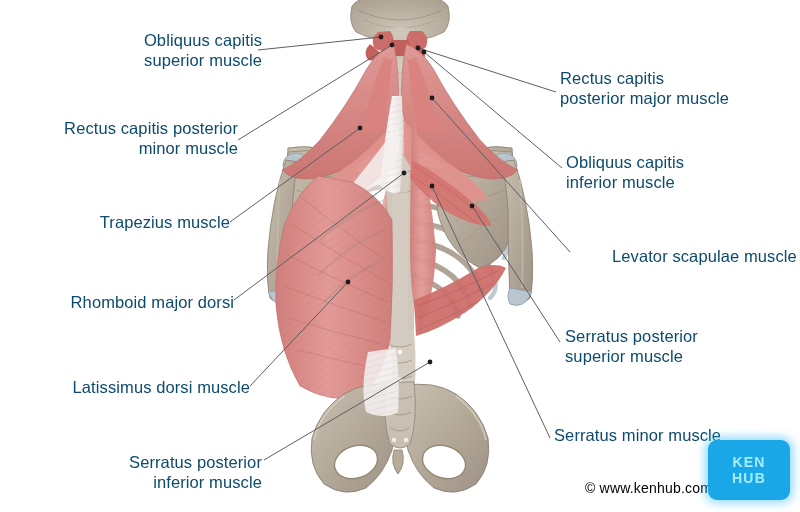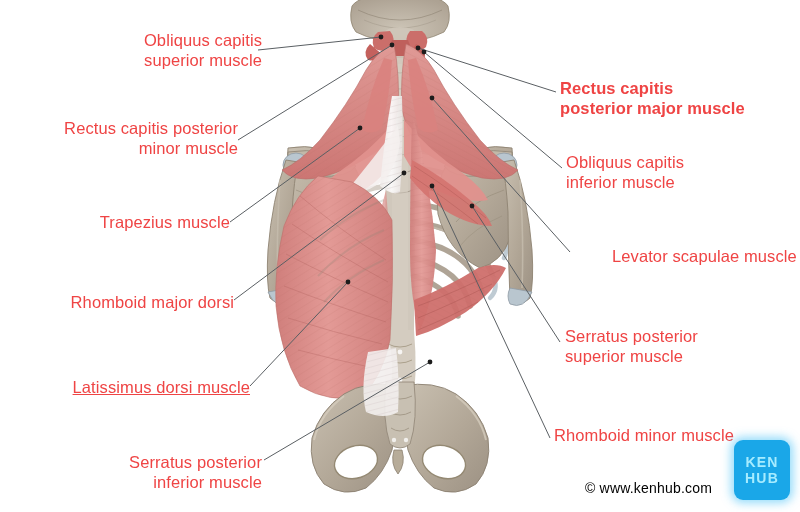--- a/index.html
+++ b/index.html
@@ -1,25 +1,25 @@
 <!DOCTYPE html>
 <html><head>
 <meta charset="utf-8">
 <style>
   html,body{margin:0;padding:0;background:#fff;}
   body{width:800px;height:512px;overflow:hidden;
        font-family:"Liberation Sans","DejaVu Sans",sans-serif;}
   #stage{position:relative;width:800px;height:512px;background:#ffffff;}
   #art{position:absolute;left:0;top:0;width:800px;height:512px;}
   #overlay{position:absolute;left:0;top:0;width:800px;height:512px;}
-  .lbl{position:absolute;color:#ef4444;font-size:16.5px;line-height:20px;
+  .lbl{position:absolute;color:#0c4a6e;font-size:16.5px;line-height:20px;
        letter-spacing:.1px;white-space:pre;}
   .lbl.r{text-align:left;}
   .lbl.l{text-align:right;}
-  #logo{position:absolute;right:10px;bottom:12px;width:56px;height:60px;
+  #logo{position:absolute;right:10px;bottom:12px;width:82px;height:60px;
         background:#1aa7e8;border-radius:9px;display:flex;flex-direction:column;
         align-items:center;justify-content:center;
         box-shadow:0 0 10px 3px rgba(60,190,245,.55);}
   #logo span{color:#a6ecff;font-size:14px;font-weight:700;line-height:16px;
              letter-spacing:1.2px;}
   #copy{position:absolute;left:585px;bottom:16px;color:#000000;font-size:14px;
         letter-spacing:.2px;}
 </style>
 </head>
 <body>
@@ -304,32 +304,32 @@
       <circle cx="432" cy="186" r="2.4"></circle>
     </g>
   </svg>
 
   <div class="lbl l" style="right:538px;top:30px;">Obliquus capitis
 superior muscle</div>
   <div class="lbl l" style="right:562px;top:118px;">Rectus capitis posterior
 minor muscle</div>
   <div class="lbl l" style="right:570px;top:212px;">Trapezius muscle</div>
   <div class="lbl l" style="right:566px;top:292px;">Rhomboid major dorsi</div>
-  <div class="lbl l" style="right:550px;top:377px;text-decoration:underline;">Latissimus dorsi muscle</div>
+  <div class="lbl l" style="right:550px;top:377px;">Latissimus dorsi muscle</div>
   <div class="lbl l" style="right:538px;top:452px;">Serratus posterior
 inferior muscle</div>
 
-  <div class="lbl r" style="left:560px;top:78px;font-weight:bold;">Rectus capitis
+  <div class="lbl r" style="left:560px;top:68px;">Rectus capitis
 posterior major muscle</div>
   <div class="lbl r" style="left:566px;top:152px;">Obliquus capitis
 inferior muscle</div>
   <div class="lbl r" style="left:576px;top:246px;margin-left:36px;">Levator scapulae muscle</div>
   <div class="lbl r" style="left:565px;top:326px;">Serratus posterior
 superior muscle</div>
-  <div class="lbl r" style="left:554px;top:425px;">Rhomboid minor muscle</div>
+  <div class="lbl r" style="left:554px;top:425px;">Serratus minor muscle</div>
 
   <div id="copy">© www.kenhub.com</div>
 
   <div id="logo">
     <span>KEN</span>
     <span>HUB</span>
   </div>
 
 </div>
 

